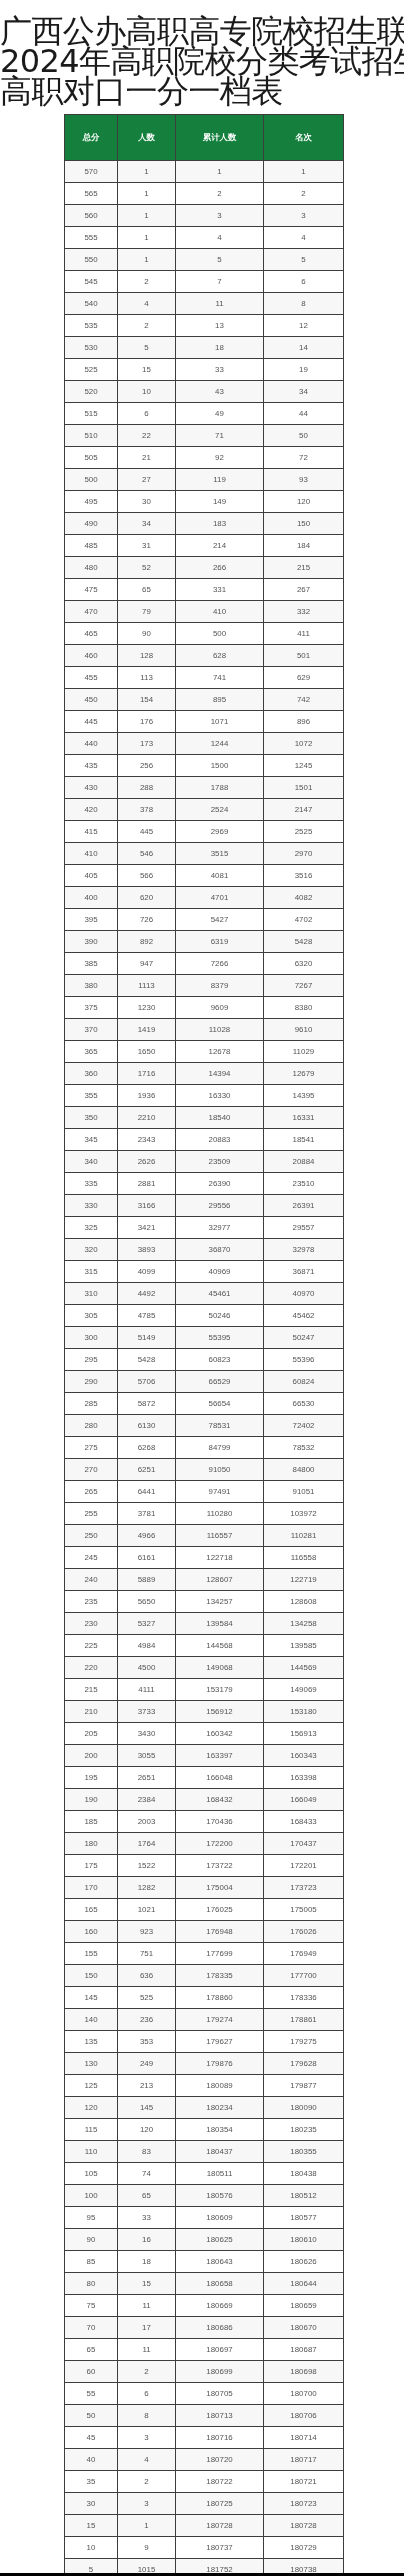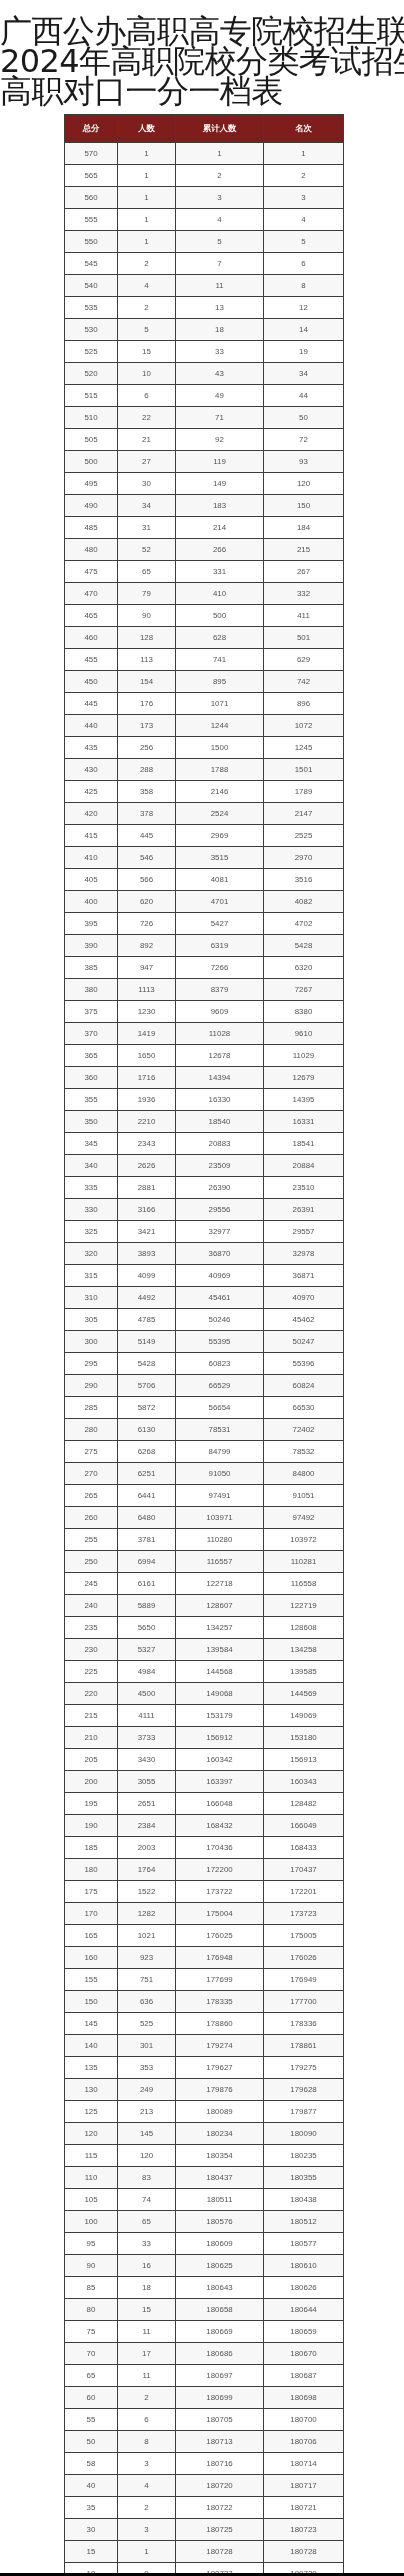--- a/index.html
+++ b/index.html
@@ -5,22 +5,22 @@
   html, body { margin: 0; padding: 0; background: #ffffff; }
   body { width: 405px; height: 2576px; position: relative; overflow: hidden;
          font-family: "DejaVu Sans", "Liberation Sans", sans-serif; }
   .title { position: absolute; left: 0; top: 15.7px; width: 356px; text-align: left;
            color: #1a1a1a; font-size: 32px; line-height: 30px; letter-spacing: -0.6px; }
   .title div { white-space: nowrap; }
   .tbl { position: absolute; left: 64px; top: 114px; border-collapse: collapse;
          table-layout: fixed; width: 280px; }
   .tbl col.c1 { width: 53px; } .tbl col.c2 { width: 58px; }
   .tbl col.c3 { width: 88px; } .tbl col.c4 { width: 80px; }
-  .tbl th { background: #7f1d1d; color: #ffffff; font-weight: bold; font-size: 8.4px;
-            height: 21px; border: 0.6px solid #3d3d3d; padding: 3px; text-align: center; }
+  .tbl th { background: #15803d; color: #ffffff; font-weight: bold; font-size: 8.4px;
+            height: 21px; border: 0.6px solid #3d3d3d; padding: 12px; text-align: center; }
   .tbl td { height: 21px; border: 0.6px solid #3d3d3d; padding: 0; text-align: center;
             color: #555555; font-size: 7.9px; font-family: "Liberation Sans", "DejaVu Sans", sans-serif; }
   .tbl tr.odd td { background: #f7f7f7; }
   .tbl tr.even td { background: #ffffff; }
   .bottom-bar { position: absolute; left: 0; top: 2573px; width: 405px; height: 3.4px; background: #000000; }
 </style>
 </head>
 <body>
 
 <div class="title">
@@ -212,26 +212,20 @@
         <td>256</td>
         <td>1500</td>
         <td>1245</td>
       </tr>
       <tr class="odd">
         <td>430</td>
         <td>288</td>
         <td>1788</td>
         <td>1501</td>
       </tr>
-      <tr class="even">
-        <td>425</td>
-        <td>358</td>
-        <td>2146</td>
-        <td>1789</td>
-      </tr>
       <tr class="odd">
         <td>420</td>
         <td>378</td>
         <td>2524</td>
         <td>2147</td>
       </tr>
       <tr class="even">
         <td>415</td>
         <td>445</td>
         <td>2969</td>
@@ -410,35 +404,29 @@
         <td>6251</td>
         <td>91050</td>
         <td>84800</td>
       </tr>
       <tr class="even">
         <td>265</td>
         <td>6441</td>
         <td>97491</td>
         <td>91051</td>
       </tr>
-      <tr class="odd">
-        <td>260</td>
-        <td>6480</td>
-        <td>103971</td>
-        <td>97492</td>
-      </tr>
       <tr class="even">
         <td>255</td>
         <td>3781</td>
         <td>110280</td>
         <td>103972</td>
       </tr>
       <tr class="odd">
         <td>250</td>
-        <td>6994</td>
+        <td>4966</td>
         <td>116557</td>
         <td>110281</td>
       </tr>
       <tr class="even">
         <td>245</td>
         <td>6161</td>
         <td>122718</td>
         <td>116558</td>
       </tr>
       <tr class="odd">
@@ -492,21 +480,21 @@
       <tr class="odd">
         <td>200</td>
         <td>3055</td>
         <td>163397</td>
         <td>160343</td>
       </tr>
       <tr class="even">
         <td>195</td>
         <td>2651</td>
         <td>166048</td>
-        <td>128482</td>
+        <td>163398</td>
       </tr>
       <tr class="odd">
         <td>190</td>
         <td>2384</td>
         <td>168432</td>
         <td>166049</td>
       </tr>
       <tr class="even">
         <td>185</td>
         <td>2003</td>
@@ -556,21 +544,21 @@
         <td>177700</td>
       </tr>
       <tr class="even">
         <td>145</td>
         <td>525</td>
         <td>178860</td>
         <td>178336</td>
       </tr>
       <tr class="odd">
         <td>140</td>
-        <td>301</td>
+        <td>236</td>
         <td>179274</td>
         <td>178861</td>
       </tr>
       <tr class="even">
         <td>135</td>
         <td>353</td>
         <td>179627</td>
         <td>179275</td>
       </tr>
       <tr class="odd">
@@ -669,21 +657,21 @@
         <td>180705</td>
         <td>180700</td>
       </tr>
       <tr class="odd">
         <td>50</td>
         <td>8</td>
         <td>180713</td>
         <td>180706</td>
       </tr>
       <tr class="even">
-        <td>58</td>
+        <td>45</td>
         <td>3</td>
         <td>180716</td>
         <td>180714</td>
       </tr>
       <tr class="odd">
         <td>40</td>
         <td>4</td>
         <td>180720</td>
         <td>180717</td>
       </tr>

